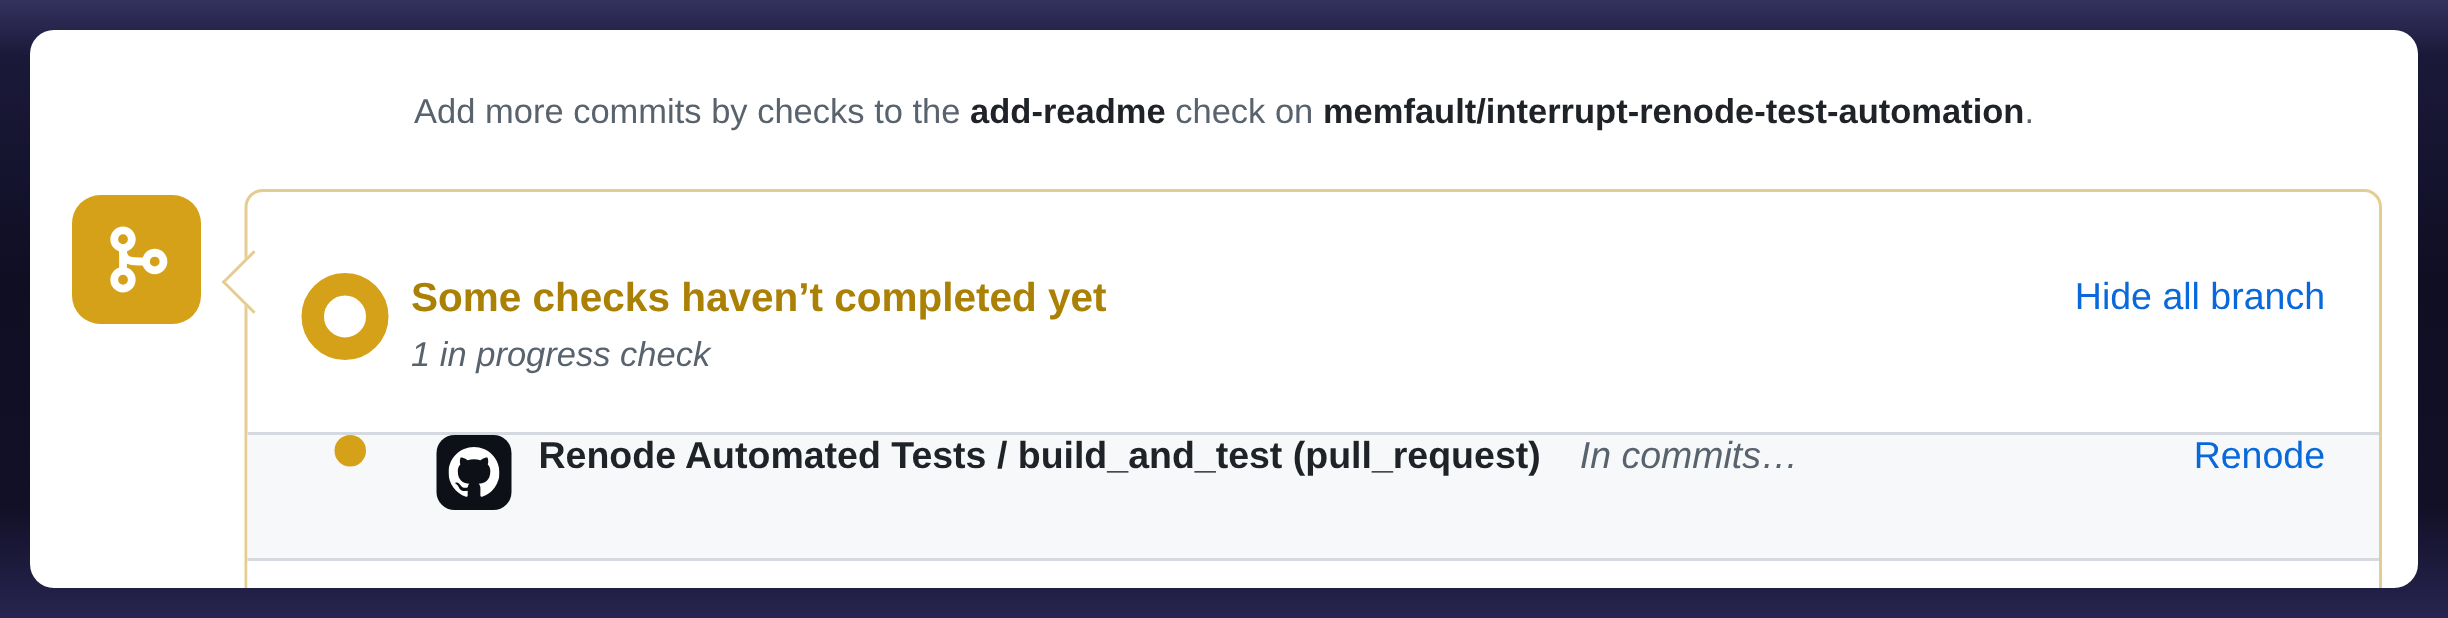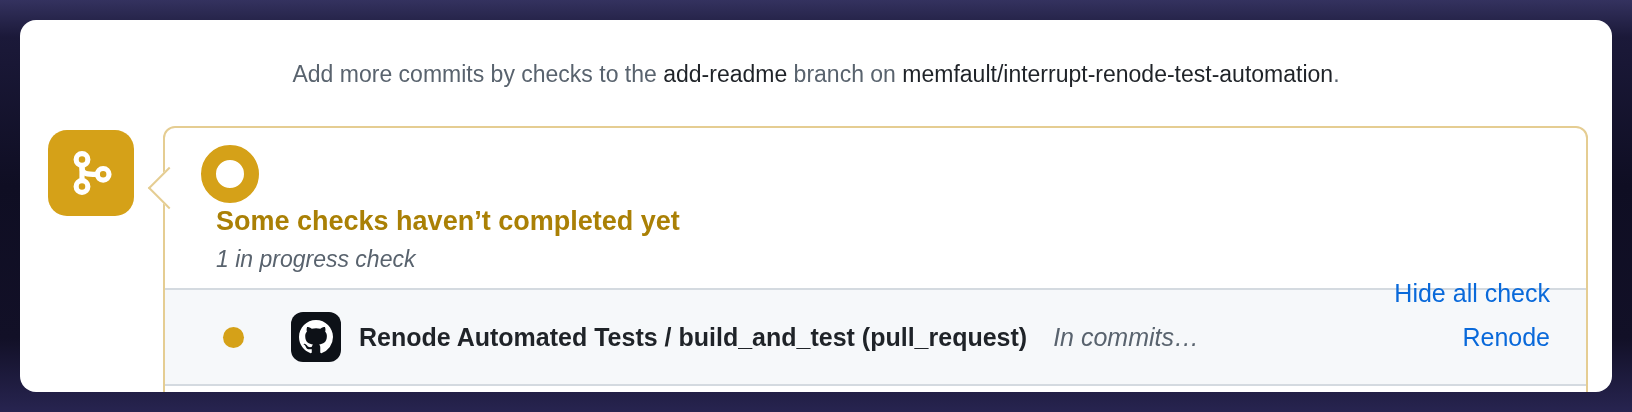--- a/index.html
+++ b/index.html
@@ -32,21 +32,21 @@
     background: var(--card-bg);
     border-radius: 16px;
     overflow: hidden;
   }
   .message {
     margin: 38px 40px 0;
     text-align: center;
     font-size: 23px; line-height: 32px;
     color: var(--text-secondary);
   }
-  .message strong { color: var(--text-primary); font-weight: 400; }
+  .message strong { color: var(--text-primary); font-weight: 700; }
 
   .checks-wrap { position: relative; margin-top: 36px; }
 
   .merge-icon {
     position: absolute; left: 28px; top: 4px;
     width: 86px; height: 86px; border-radius: 19px;
     background: var(--gold);
     display: flex; align-items: center; justify-content: center;
   }
 
@@ -62,22 +62,21 @@
     position: absolute; left: -11px; top: 45px;
     width: 30px; height: 30px;
     background: #fff;
     border-left: 2px solid var(--box-border);
     border-bottom: 2px solid var(--box-border);
     transform: rotate(45deg);
   }
   .checks-header {
     display: flex; align-items: flex-start;
     height: 160px;
-    padding: 15px 36px 0 36px;
-    flex-direction: column;
+    padding: 52px 36px 0 36px;
   }
   .ring {
     flex: none;
     width: 58px; height: 58px;
     border: 15px solid var(--gold);
     border-radius: 50%;
     margin-top: 2px;
   }
   .header-text { margin-left: 15px; }
   .header-text h3 {
@@ -92,22 +91,22 @@
     font-style: italic;
   }
   .link {
     color: var(--link-blue);
     text-decoration: none;
     cursor: pointer;
   }
   .hide-link { margin-left: auto; margin-top: 4px; font-size: 25px; }
 
   .check-row {
-    display: flex; align-items: center;
-    height: 98px;
+    display: flex; 
+    height: 86px;
     background: var(--row-bg);
     border-top: 2px solid var(--divider);
     border-bottom: 2px solid var(--divider);
     padding: 0 36px 0 58px;
   }
   .dot {
     flex: none;
     width: 21px; height: 21px; border-radius: 50%;
     background: var(--gold);
   }
@@ -132,21 +131,21 @@
   }
   .details-link { margin-left: auto; font-size: 25px; }
   .row-after { height: 20px; background: #fff; }
 </style>
 </head>
 <body>
 
 <div class="card">
 
   <p class="message">
-    <span>Add more commits by checks to the </span><strong>add-readme</strong><span> branch on </span><strong>memfault/interrupt-renode-test-automation</strong><span>.</span>
+    <span>Add more commits by checks to the </span><strong>add-readme</strong><span> check on </span><strong>memfault/interrupt-renode-test-automation</strong><span>.</span>
   </p>
 
   <div class="checks-wrap">
 
     <div class="merge-icon">
       <svg width="54" height="54" viewBox="0 0 24 24" fill="none" stroke="#ffffff" stroke-width="2.3" stroke-linecap="round">
         <circle cx="8" cy="6" r="2.6"></circle>
         <circle cx="8" cy="18" r="2.6"></circle>
         <circle cx="17.4" cy="12.6" r="2.6"></circle>
         <path d="M8 8.7 V15.3"></path>
@@ -156,21 +155,21 @@
 
     <div class="checks-box">
       <div class="caret"></div>
 
       <div class="checks-header">
         <div class="ring"></div>
         <div class="header-text">
           <h3>Some checks haven’t completed yet</h3>
           <p>1 in progress check</p>
         </div>
-        <a class="link hide-link">Hide all check</a>
+        <a class="link hide-link">Hide all branch</a>
       </div>
 
       <div class="check-row">
         <span class="dot"></span>
         <span class="avatar">
           <svg width="34" height="34" viewBox="0 0 16 16" fill="#ffffff">
             <path d="M8 0C3.58 0 0 3.58 0 8c0 3.54 2.29 6.53 5.47 7.59.4.07.55-.17.55-.38 0-.19-.01-.82-.01-1.49-2.01.37-2.53-.49-2.69-.94-.09-.23-.48-.94-.82-1.13-.28-.15-.68-.52-.01-.53.63-.01 1.08.58 1.23.82.72 1.21 1.87.87 2.33.66.07-.52.28-.87.51-1.07-1.78-.2-3.64-.89-3.64-3.95 0-.87.31-1.59.82-2.15-.08-.2-.36-1.02.08-2.12 0 0 .67-.21 2.2.82.64-.18 1.32-.27 2-.27s1.36.09 2 .27c1.53-1.04 2.2-.82 2.2-.82.44 1.1.16 1.92.08 2.12.51.56.82 1.27.82 2.15 0 3.07-1.87 3.75-3.65 3.95.29.25.54.73.54 1.48 0 1.07-.01 1.93-.01 2.2 0 .21.15.46.55.38A8.01 8.01 0 0 0 16 8c0-4.42-3.58-8-8-8Z"></path>
           </svg>
         </span>
         <span class="check-name">Renode Automated Tests / build_and_test (pull_request)</span>

